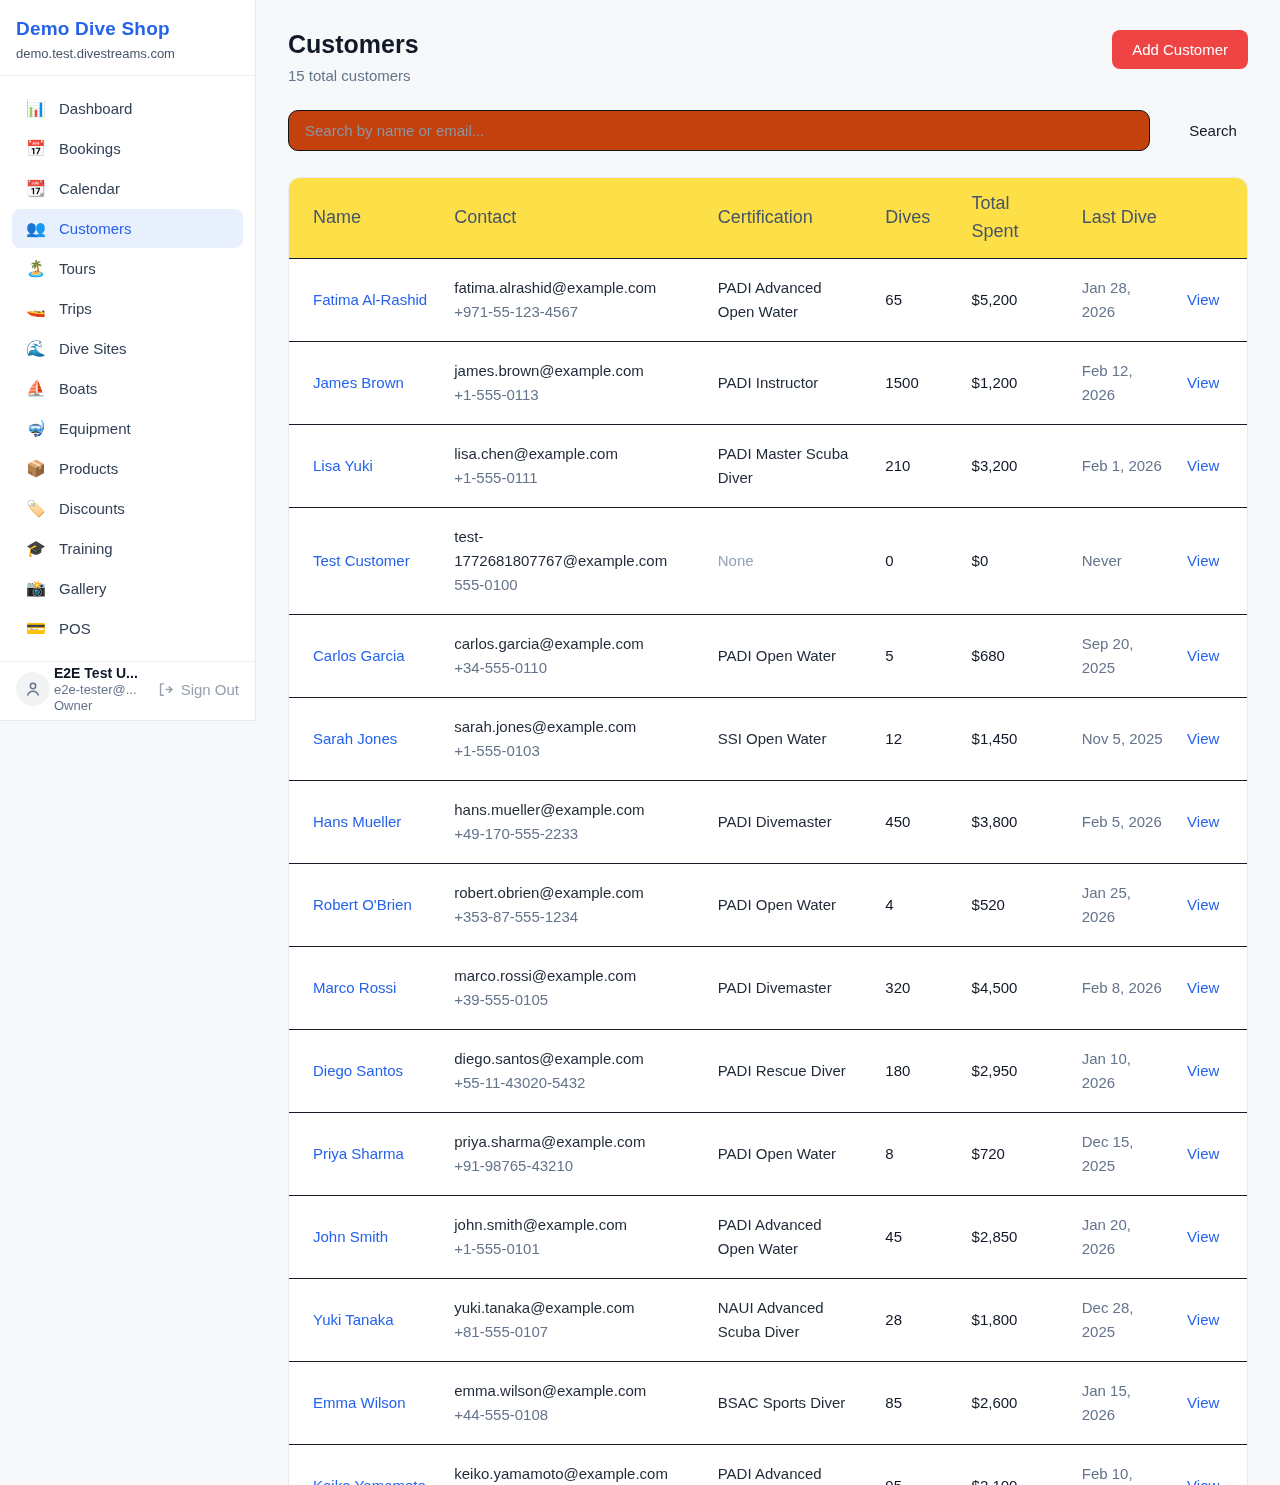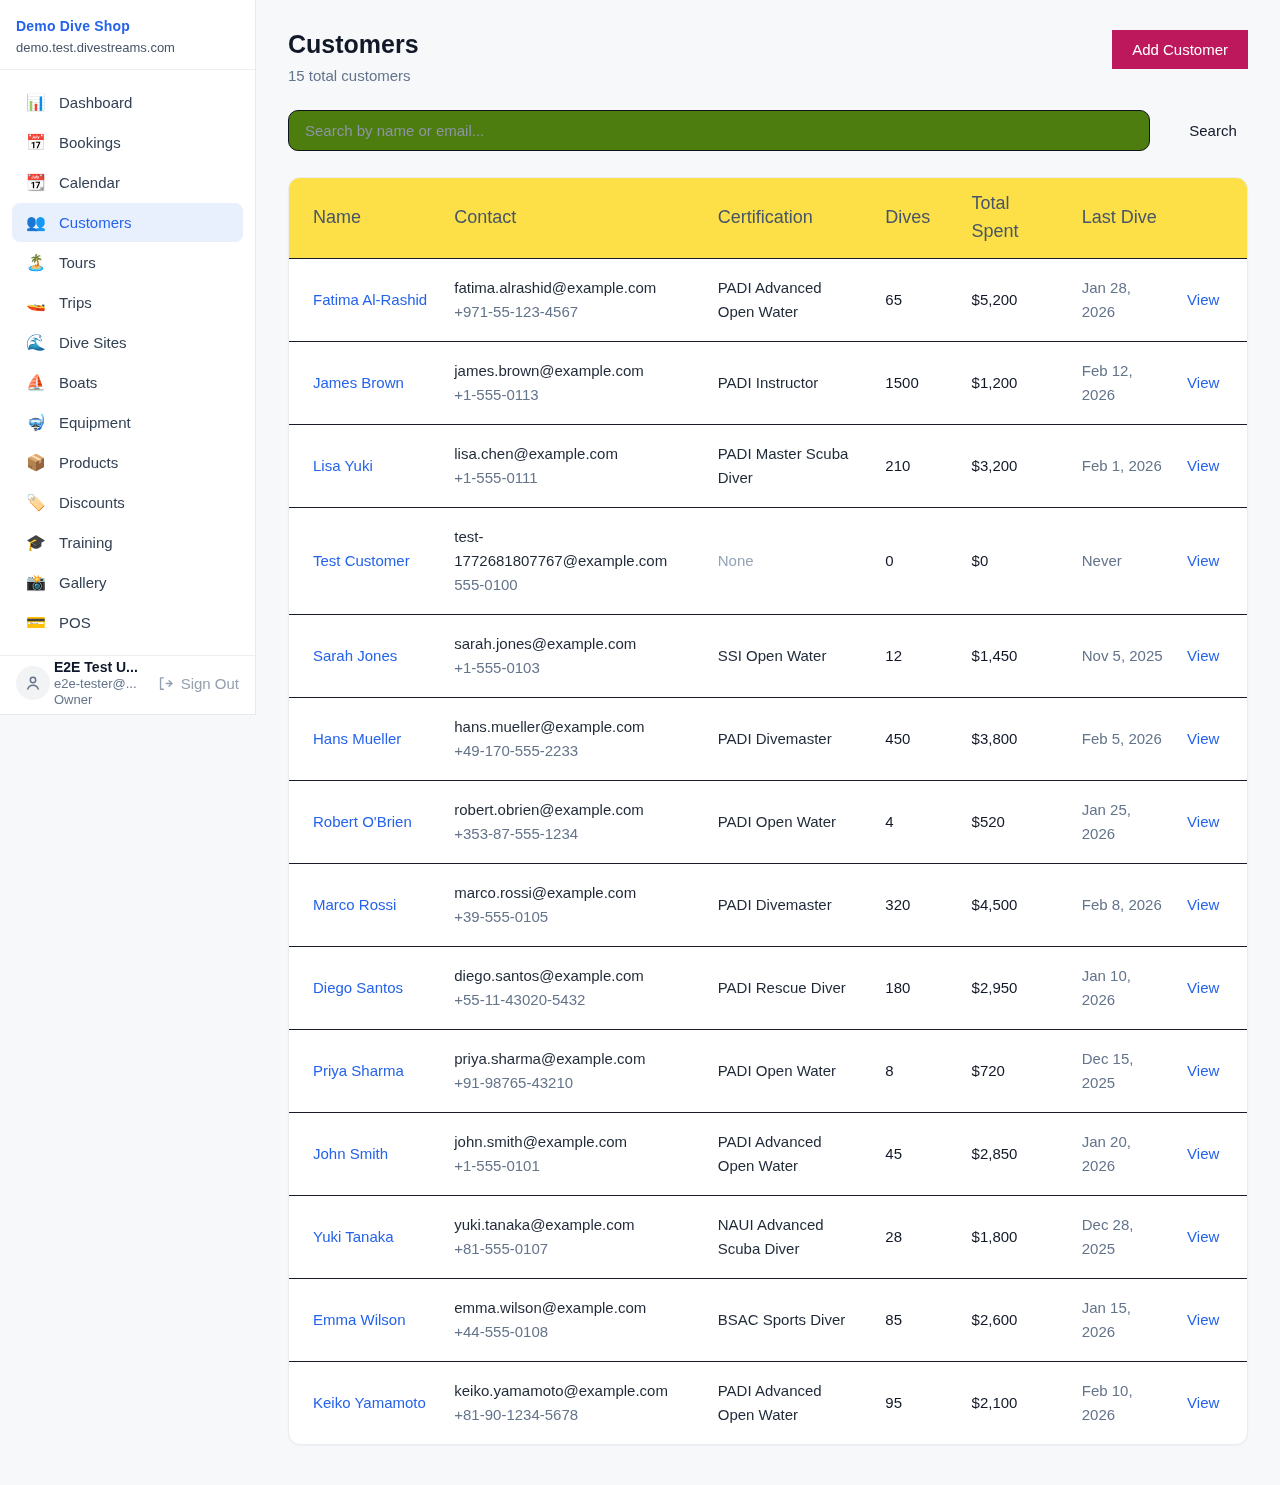--- a/index.html
+++ b/index.html
@@ -15,21 +15,21 @@
   
   .sidebar {
     position: absolute; top: 0; left: 0;
     width: 256px;
     background: #ffffff;
     border-right: 1px solid #e7eaee;
     border-bottom: 1px solid #e7eaee;
     padding-bottom: 4px;
   }
   .sidebar-header { padding: 18px 16px 14px 16px; border-bottom: 1px solid #eceff3; }
-  .shop-title { color: #2563eb; font-size: 14px; font-weight: bold; letter-spacing: .2px; }
+  .shop-title { color: #2563eb; font-size: 19px; font-weight: bold; letter-spacing: .2px; }
   .shop-domain { color: #475569; font-size: 13px; margin-top: 6px; }
 
   .nav { padding: 12px 8px; }
   .nav-item {
     display: flex; align-items: center; gap: 13px;
     padding: 10px 10px 10px 14px;
     margin: 1px 4px;
     border-radius: 8px;
     font-size: 15px;
     color: #334155;
@@ -55,33 +55,33 @@
     display: flex; align-items: center; gap: 7px;
     color: #94a0ae; font-size: 15px; cursor: pointer; flex: 0 0 auto;
   }
 
   
   .main { margin-left: 256px; padding: 30px 32px 26px 32px; }
   .page-head { display: flex; align-items: flex-start; justify-content: space-between; }
   .page-title { font-size: 25px; font-weight: bold; color: #111827; }
   .page-subtitle { font-size: 15px; color: #64748b; margin-top: 8px; }
   .add-btn {
-    background: #be185d; color: #fff;
+    background: #ef4444; color: #fff;
     font-size: 15px; font-weight: 500;
-    border: none; border-radius: 0;
+    border: none; border-radius: 8px;
     padding: 11px 20px; cursor: pointer;
     font-family: inherit;
   }
 
   .search-row { display: flex; align-items: center; margin-top: 26px; }
   .search-input {
     flex: 1 1 auto; height: 41px;
     border: 1.5px solid #10141c; border-radius: 10px;
     padding: 0 16px; font-size: 15px; color: #0f172a;
-    font-family: inherit; background: #4d7c0f; outline: none;
+    font-family: inherit; background: #c2410c; outline: none;
   }
   .search-input::placeholder { color: #8c95a3; }
   .search-btn {
     background: none; border: none; cursor: pointer;
     font-size: 15px; font-weight: 500; color: #111827;
     font-family: inherit; padding: 8px 0; margin-left: 28px; width: 70px;
   }
 
   
   .table-card {
@@ -299,20 +299,32 @@
               <div class="contact-email">test-1772681807767@example.com</div>
               <div class="contact-phone">555-0100</div>
             </td>
             <td><span class="cert muted">None</span></td>
             <td class="num">0</td>
             <td class="num">$0</td>
             <td class="last-dive">Never</td>
             <td><a class="view-link">View</a></td>
           </tr>
           <tr>
+            <td><a class="name-link">Carlos Garcia</a></td>
+            <td>
+              <div class="contact-email">carlos.garcia@example.com</div>
+              <div class="contact-phone">+34-555-0110</div>
+            </td>
+            <td><span class="cert">PADI Open Water</span></td>
+            <td class="num">5</td>
+            <td class="num">$680</td>
+            <td class="last-dive">Sep 20, 2025</td>
+            <td><a class="view-link">View</a></td>
+          </tr>
+          <tr>
             <td><a class="name-link">Sarah Jones</a></td>
             <td>
               <div class="contact-email">sarah.jones@example.com</div>
               <div class="contact-phone">+1-555-0103</div>
             </td>
             <td><span class="cert">SSI Open Water</span></td>
             <td class="num">12</td>
             <td class="num">$1,450</td>
             <td class="last-dive">Nov 5, 2025</td>
             <td><a class="view-link">View</a></td>

